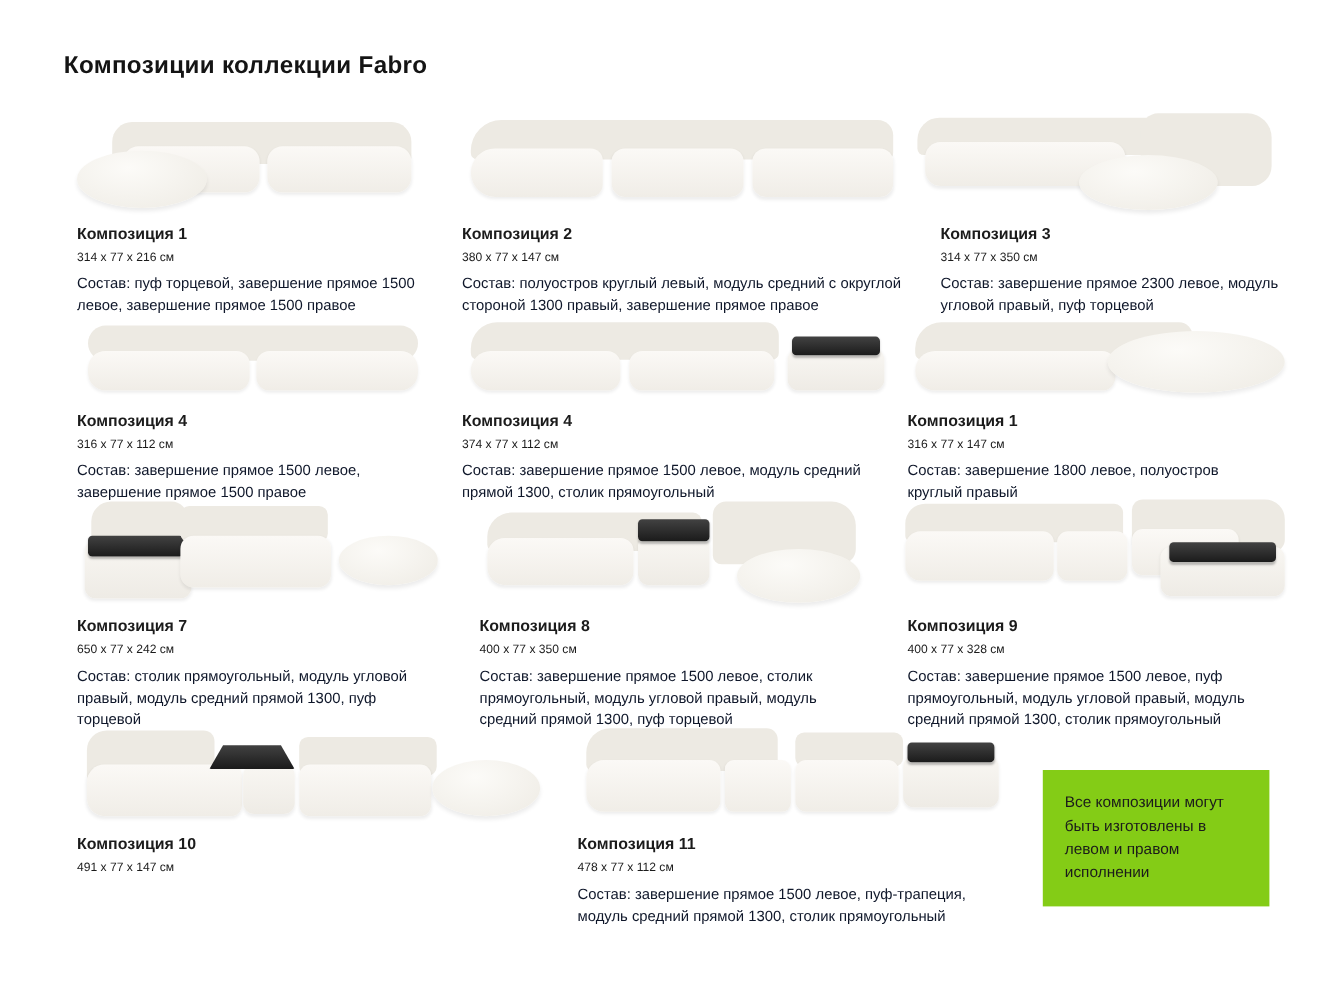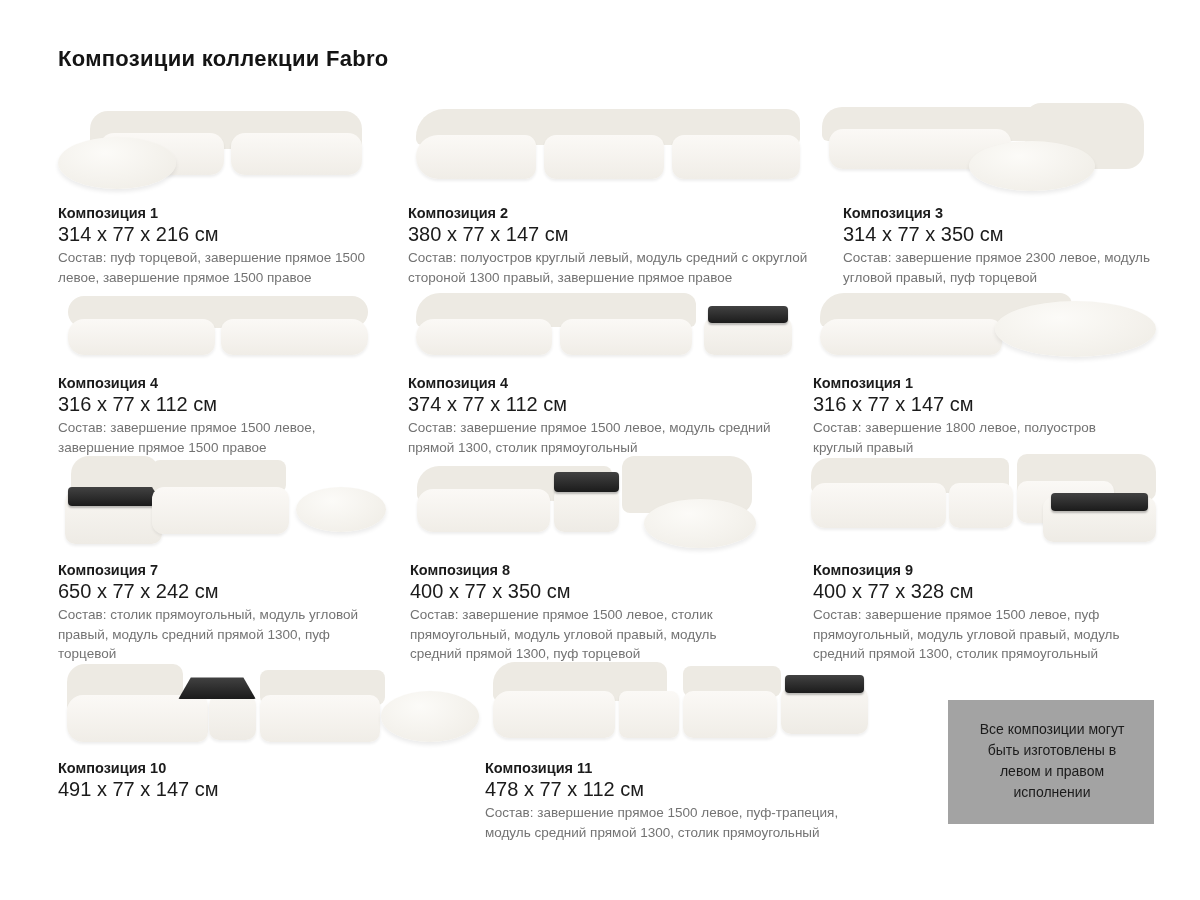--- a/index.html
+++ b/index.html
@@ -1,34 +1,34 @@
 <!DOCTYPE html>
 <html><head>
 <meta charset="utf-8">
 <style>
   html,body{margin:0;padding:0;background:#fff;}
   .page{position:relative;width:1200px;height:900px;background:#ffffff;overflow:hidden;
         font-family:"Liberation Sans", sans-serif;color:#1c1c1c;}
   .page-title{position:absolute;left:58px;top:46px;font-size:22px;font-weight:600;
         letter-spacing:.3px;color:#141414;}
-  .card{position:absolute;}
+  .card{position:absolute;margin-left:12px;}
   .img{position:relative;margin-bottom:8px;}
   .sh{position:absolute;border-radius:14px;}
   .sh-back{background:#edeae3;}
   .sh-seat{background:linear-gradient(180deg,#fbf9f6,#f0ede7);box-shadow:0 2px 3px rgba(0,0,0,.07);}
   .sh-pouf{background:radial-gradient(ellipse at 40% 30%,#fcfbf8,#eeebe4);border-radius:50% !important;
         box-shadow:0 3px 4px rgba(0,0,0,.08);}
   .sh-base{background:linear-gradient(180deg,#f9f7f3,#eeebe5);border-radius:10px;box-shadow:0 2px 3px rgba(0,0,0,.07);}
   .sh-table{background:linear-gradient(180deg,#424242,#1b1b1b);border-radius:4px;box-shadow:0 2px 2px rgba(0,0,0,.25);}
   .sh-trap{clip-path:polygon(16% 0,84% 0,100% 100%,0 100%);border-radius:2px;}
   .c-name{font-size:14.5px;font-weight:600;line-height:21px;color:#1b1b1b;}
-  .c-dims{font-size:20px;font-weight:500;line-height:21px;color:#1b1b1b;}
-  .c-desc{font-size:13.5px;line-height:19.5px;color:#737373;margin-top:3px;}
-  .note-box{position:absolute;left:948px;top:700px;width:206px;background:#a3a3a3;
-        padding:19px 18px 21px 20px;box-sizing:border-box;text-align:center;}
+  .c-dims{font-size:11px;font-weight:500;line-height:21px;color:#1b1b1b;}
+  .c-desc{font-size:13.5px;line-height:19.5px;color:#0f172a;margin-top:3px;}
+  .note-box{position:absolute;left:948px;top:700px;width:206px;background:#84cc16;
+        padding:19px 18px 21px 20px;box-sizing:border-box;}
   .note-text{font-size:14px;line-height:21px;color:#1b1b1b;}
 </style>
 </head>
 <body>
 
 <div class="page">
   <div class="page-title">Композиции  коллекции Fabro</div>
 
   <div class="card" style="left:58px;top:95px">
     <div class="img" style="width:320px;height:100px">
@@ -117,21 +117,21 @@
         <div class="sh sh-back" style="left: 28%; top: 10%; width: 40%; height: 32%; border-radius: 8px;"></div>
         <div class="sh sh-seat" style="left: 28%; top: 36%; width: 41%; height: 46%; border-radius: 12px;"></div>
         <div class="sh sh-pouf" style="left: 71%; top: 36%; width: 27%; height: 44%;"></div>
       </div>
     <div class="txt" style="width:330px">
       <div class="c-name">Композиция 7</div>
       <div class="c-dims">650 x 77 x 242 см</div>
       <div class="c-desc">Состав: столик прямоугольный, модуль угловой правый, модуль средний прямой 1300, пуф торцевой</div>
     </div>
   </div>
-  <div class="card" style="left:410px;top:450px">
+  <div class="card" style="left:424px;top:450px">
     <div class="img" style="width:360px;height:102px">
         <div class="sh sh-back" style="left: 2%; top: 16%; width: 54%; height: 34%; border-radius: 22px 8px 6px 6px;"></div>
         <div class="sh sh-seat" style="left: 2%; top: 38%; width: 37%; height: 42%; border-radius: 16px 12px 12px 16px;"></div>
         <div class="sh sh-base" style="left: 40%; top: 36%; width: 18%; height: 44%;"></div>
         <div class="sh sh-table" style="left: 40%; top: 22%; width: 18%; height: 19%;"></div>
         <div class="sh sh-back" style="left: 59%; top: 6%; width: 36%; height: 56%; border-radius: 12px 22px 14px 8px;"></div>
         <div class="sh sh-pouf" style="left: 65%; top: 48%; width: 31%; height: 48%;"></div>
       </div>
     <div class="txt" style="width:345px">
       <div class="c-name">Композиция 8</div>
@@ -164,21 +164,21 @@
         <div class="sh sh-table sh-trap" style="left: 28%; top: 26%; width: 18%; height: 22%;"></div>
         <div class="sh sh-back" style="left: 47%; top: 18%; width: 29%; height: 36%; border-radius: 8px;"></div>
         <div class="sh sh-seat" style="left: 47%; top: 44%; width: 28%; height: 48%; border-radius: 10px;"></div>
         <div class="sh sh-pouf" style="left: 75%; top: 40%; width: 23%; height: 52%;"></div>
       </div>
     <div class="txt" style="width:420px">
       <div class="c-name">Композиция 10</div>
       <div class="c-dims">491 x 77 x 147 см</div>
     </div>
   </div>
-  <div class="card" style="left:485px;top:652px">
+  <div class="card" style="left:513px;top:652px">
     <div class="img" style="width:395px;height:98px">
         <div class="sh sh-back" style="left: 2%; top: 10%; width: 44%; height: 40%; border-radius: 22px 10px 6px 6px;"></div>
         <div class="sh sh-seat" style="left: 2%; top: 40%; width: 31%; height: 48%; border-radius: 16px 10px 10px 16px;"></div>
         <div class="sh sh-seat" style="left: 34%; top: 40%; width: 15%; height: 48%; border-radius: 8px;"></div>
         <div class="sh sh-back" style="left: 50%; top: 14%; width: 25%; height: 32%; border-radius: 8px;"></div>
         <div class="sh sh-seat" style="left: 50%; top: 40%; width: 24%; height: 48%; border-radius: 10px;"></div>
         <div class="sh sh-base" style="left: 75%; top: 36%; width: 22%; height: 48%;"></div>
         <div class="sh sh-table" style="left: 76%; top: 23%; width: 20%; height: 19%;"></div>
       </div>
     <div class="txt" style="width:390px">

